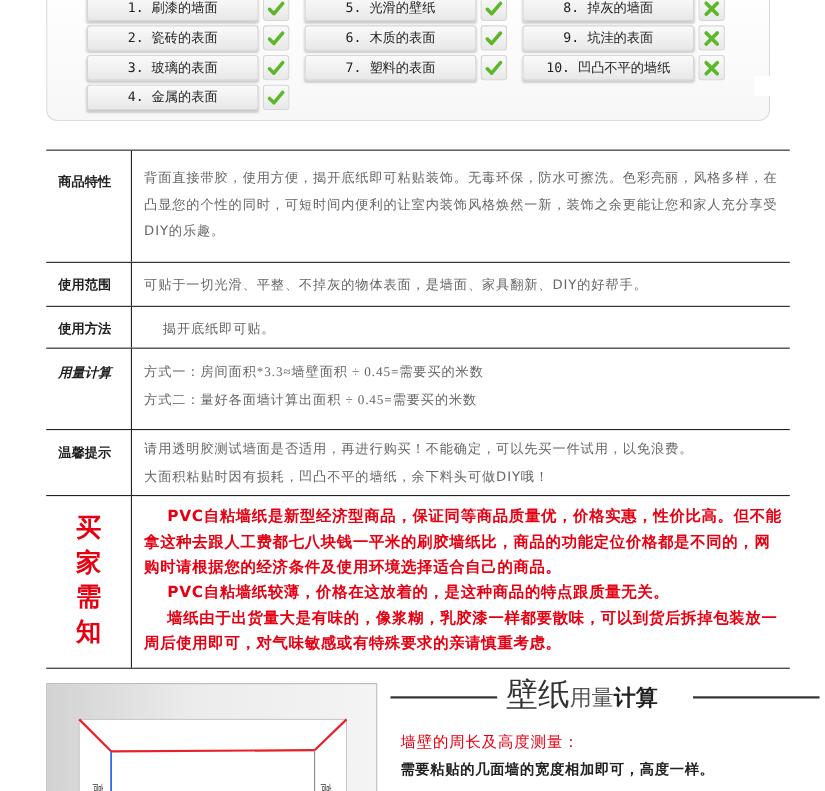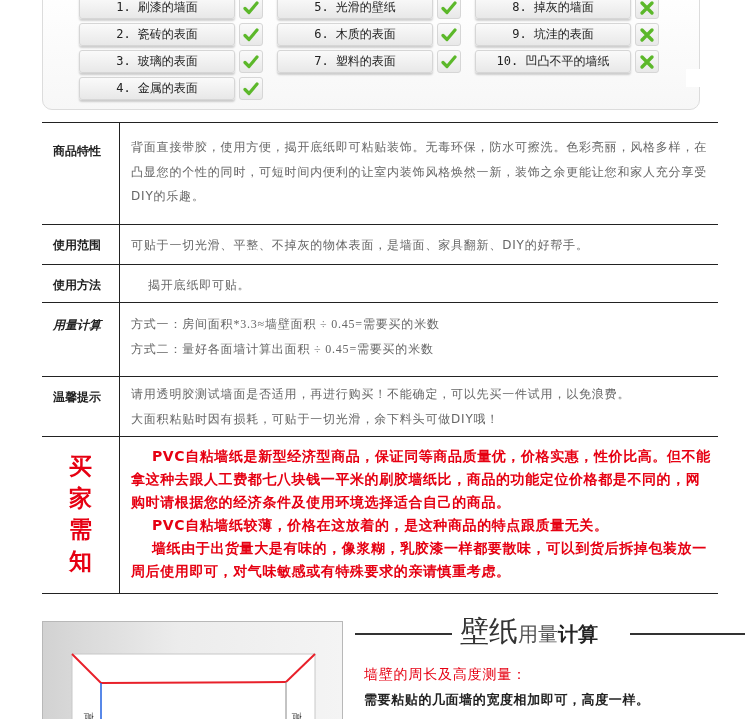--- a/index.html
+++ b/index.html
@@ -24,21 +24,21 @@
   .surface-mark {
     position: absolute; left: 160px; top: 0; width: 24px; height: 23px;
     border: 1px solid #d6d6d6; border-radius: 3px;
     background: linear-gradient(#fafafa, #e8e8e8);
     display: flex; align-items: center; justify-content: center;
   }
   .surface-mark svg { width: 16px; height: 16px; }
   .blank-square { position: absolute; left: 643px; top: 82px; width: 16px; height: 18px; background: #fff; }
 
   
-  .spec-table { position: absolute; left: 42px; top: 122px; width: 676px; }
+  .spec-table { position: absolute; left: 42px; top: 136px; width: 676px; }
   .spec-row { position: relative; display: flex; border-bottom: 1.5px solid #222; }
   .spec-row.first { border-top: 1.5px solid #222; }
   .spec-head {
     width: 78px; flex: none; border-right: 1.5px solid #222;
     font-size: 12px; font-weight: bold; color: #222;
     padding-left: 11px; padding-top: 20px;
   }
   .spec-body { flex: 1; padding: 12px 6px 12px 11px; font-size: 12px; color: #666; line-height: 24.5px; letter-spacing: 0.8px; }
 
   .row-features { height: 103px; }
@@ -186,21 +186,21 @@
     <div class="spec-head">用量计算</div>
     <div class="spec-body">
       <div>方式一：房间面积*3.3≈墙壁面积 ÷ 0.45=需要买的米数</div>
       <div>方式二：量好各面墙计算出面积 ÷ 0.45=需要买的米数</div>
     </div>
   </div>
   <div class="spec-row row-tips">
     <div class="spec-head">温馨提示</div>
     <div class="spec-body">
       <div>请用透明胶测试墙面是否适用，再进行购买！不能确定，可以先买一件试用，以免浪费。</div>
-      <div>大面积粘贴时因有损耗，可贴于一切光滑，余下料头可做DIY哦！</div>
+      <div>大面积粘贴时因有损耗，凹凸不平的墙纸，余下料头可做DIY哦！</div>
     </div>
   </div>
   <div class="spec-row row-notice">
     <div class="notice-head">
       <span>买</span>
       <span>家</span>
       <span>需</span>
       <span>知</span>
     </div>
     <div class="notice-body">

